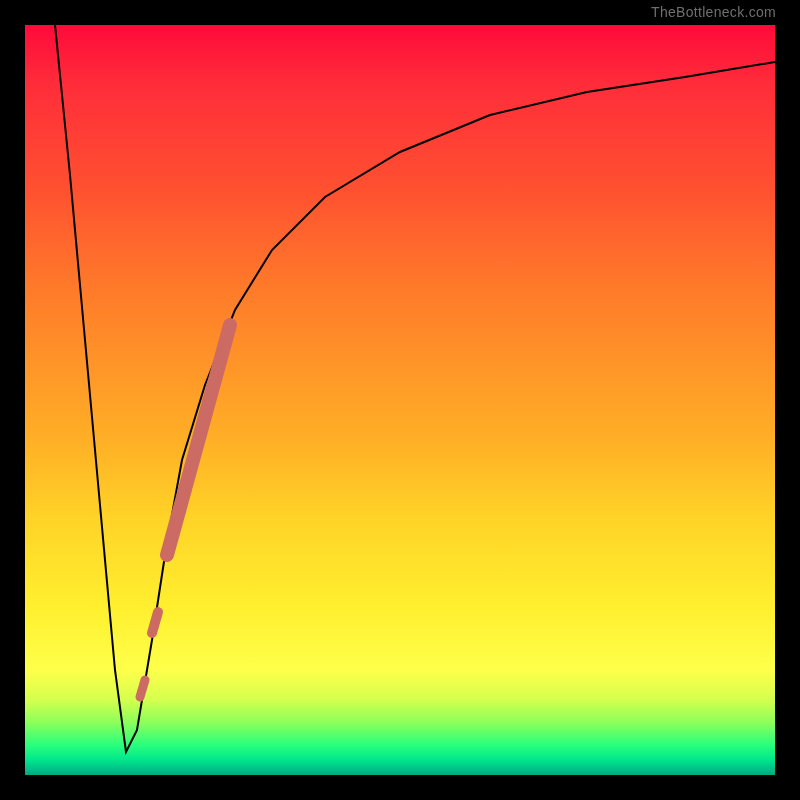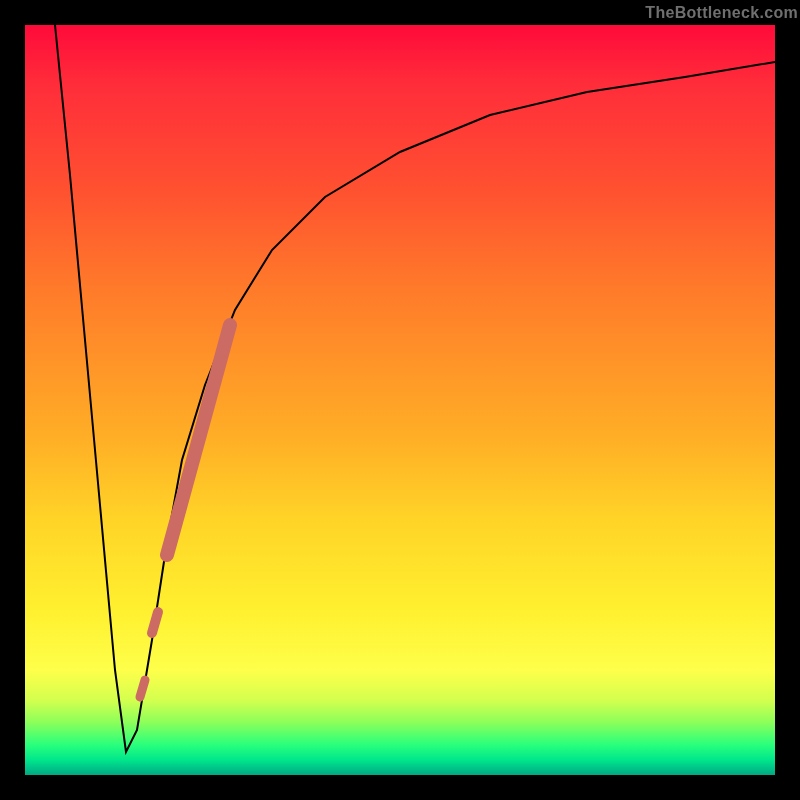--- a/index.html
+++ b/index.html
@@ -39,24 +39,24 @@
       #8cff5a 93%,
       #28ff7c 96%,
       #00e68b 98%,
       #00c789 99%,
       #00a981 100%
     );
   }
   .watermark {
     position: absolute;
     top: 4px;
-    right: 2px;
+    right: 24px;
     color: #6f6f6f;
-    font-size: 16px;
-    font-weight: 700;
+    font-size: 14px;
+    font-weight: 400;
     letter-spacing: 0.3px;
     pointer-events: none;
   }
   svg.curve {
     position: absolute;
     left: 0;
     top: 0;
     pointer-events: none;
   }
   .curve-path {

